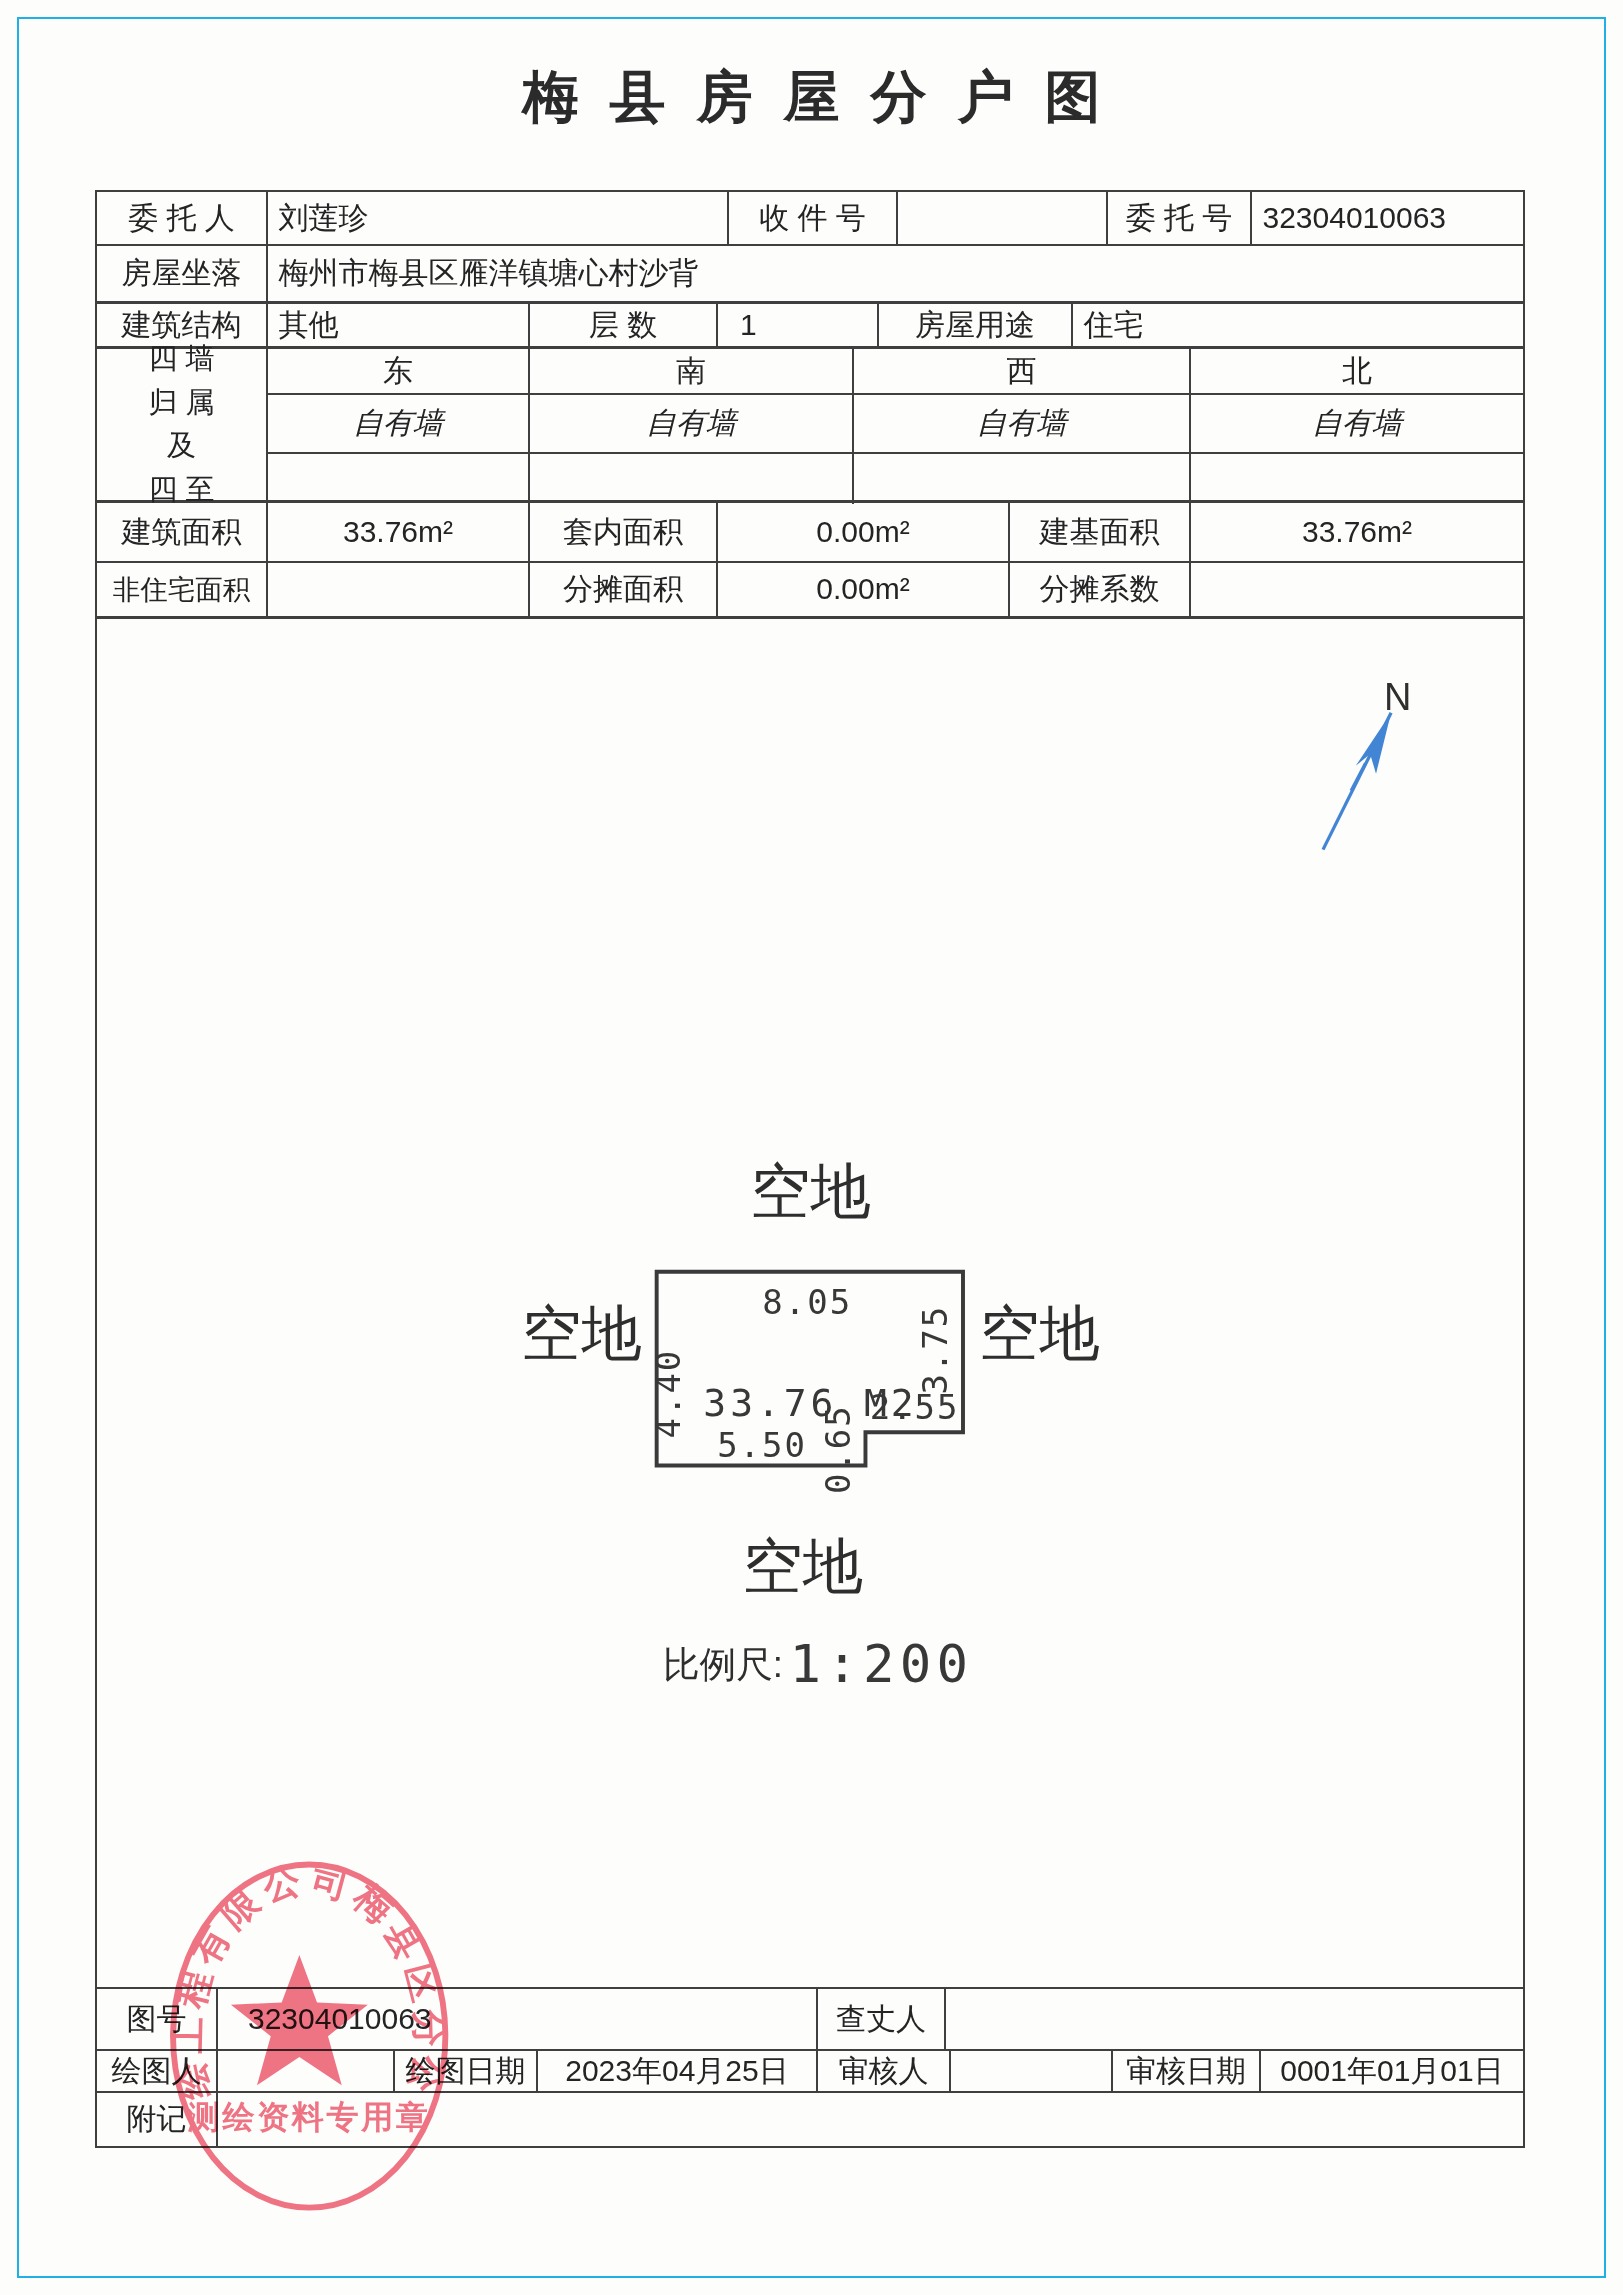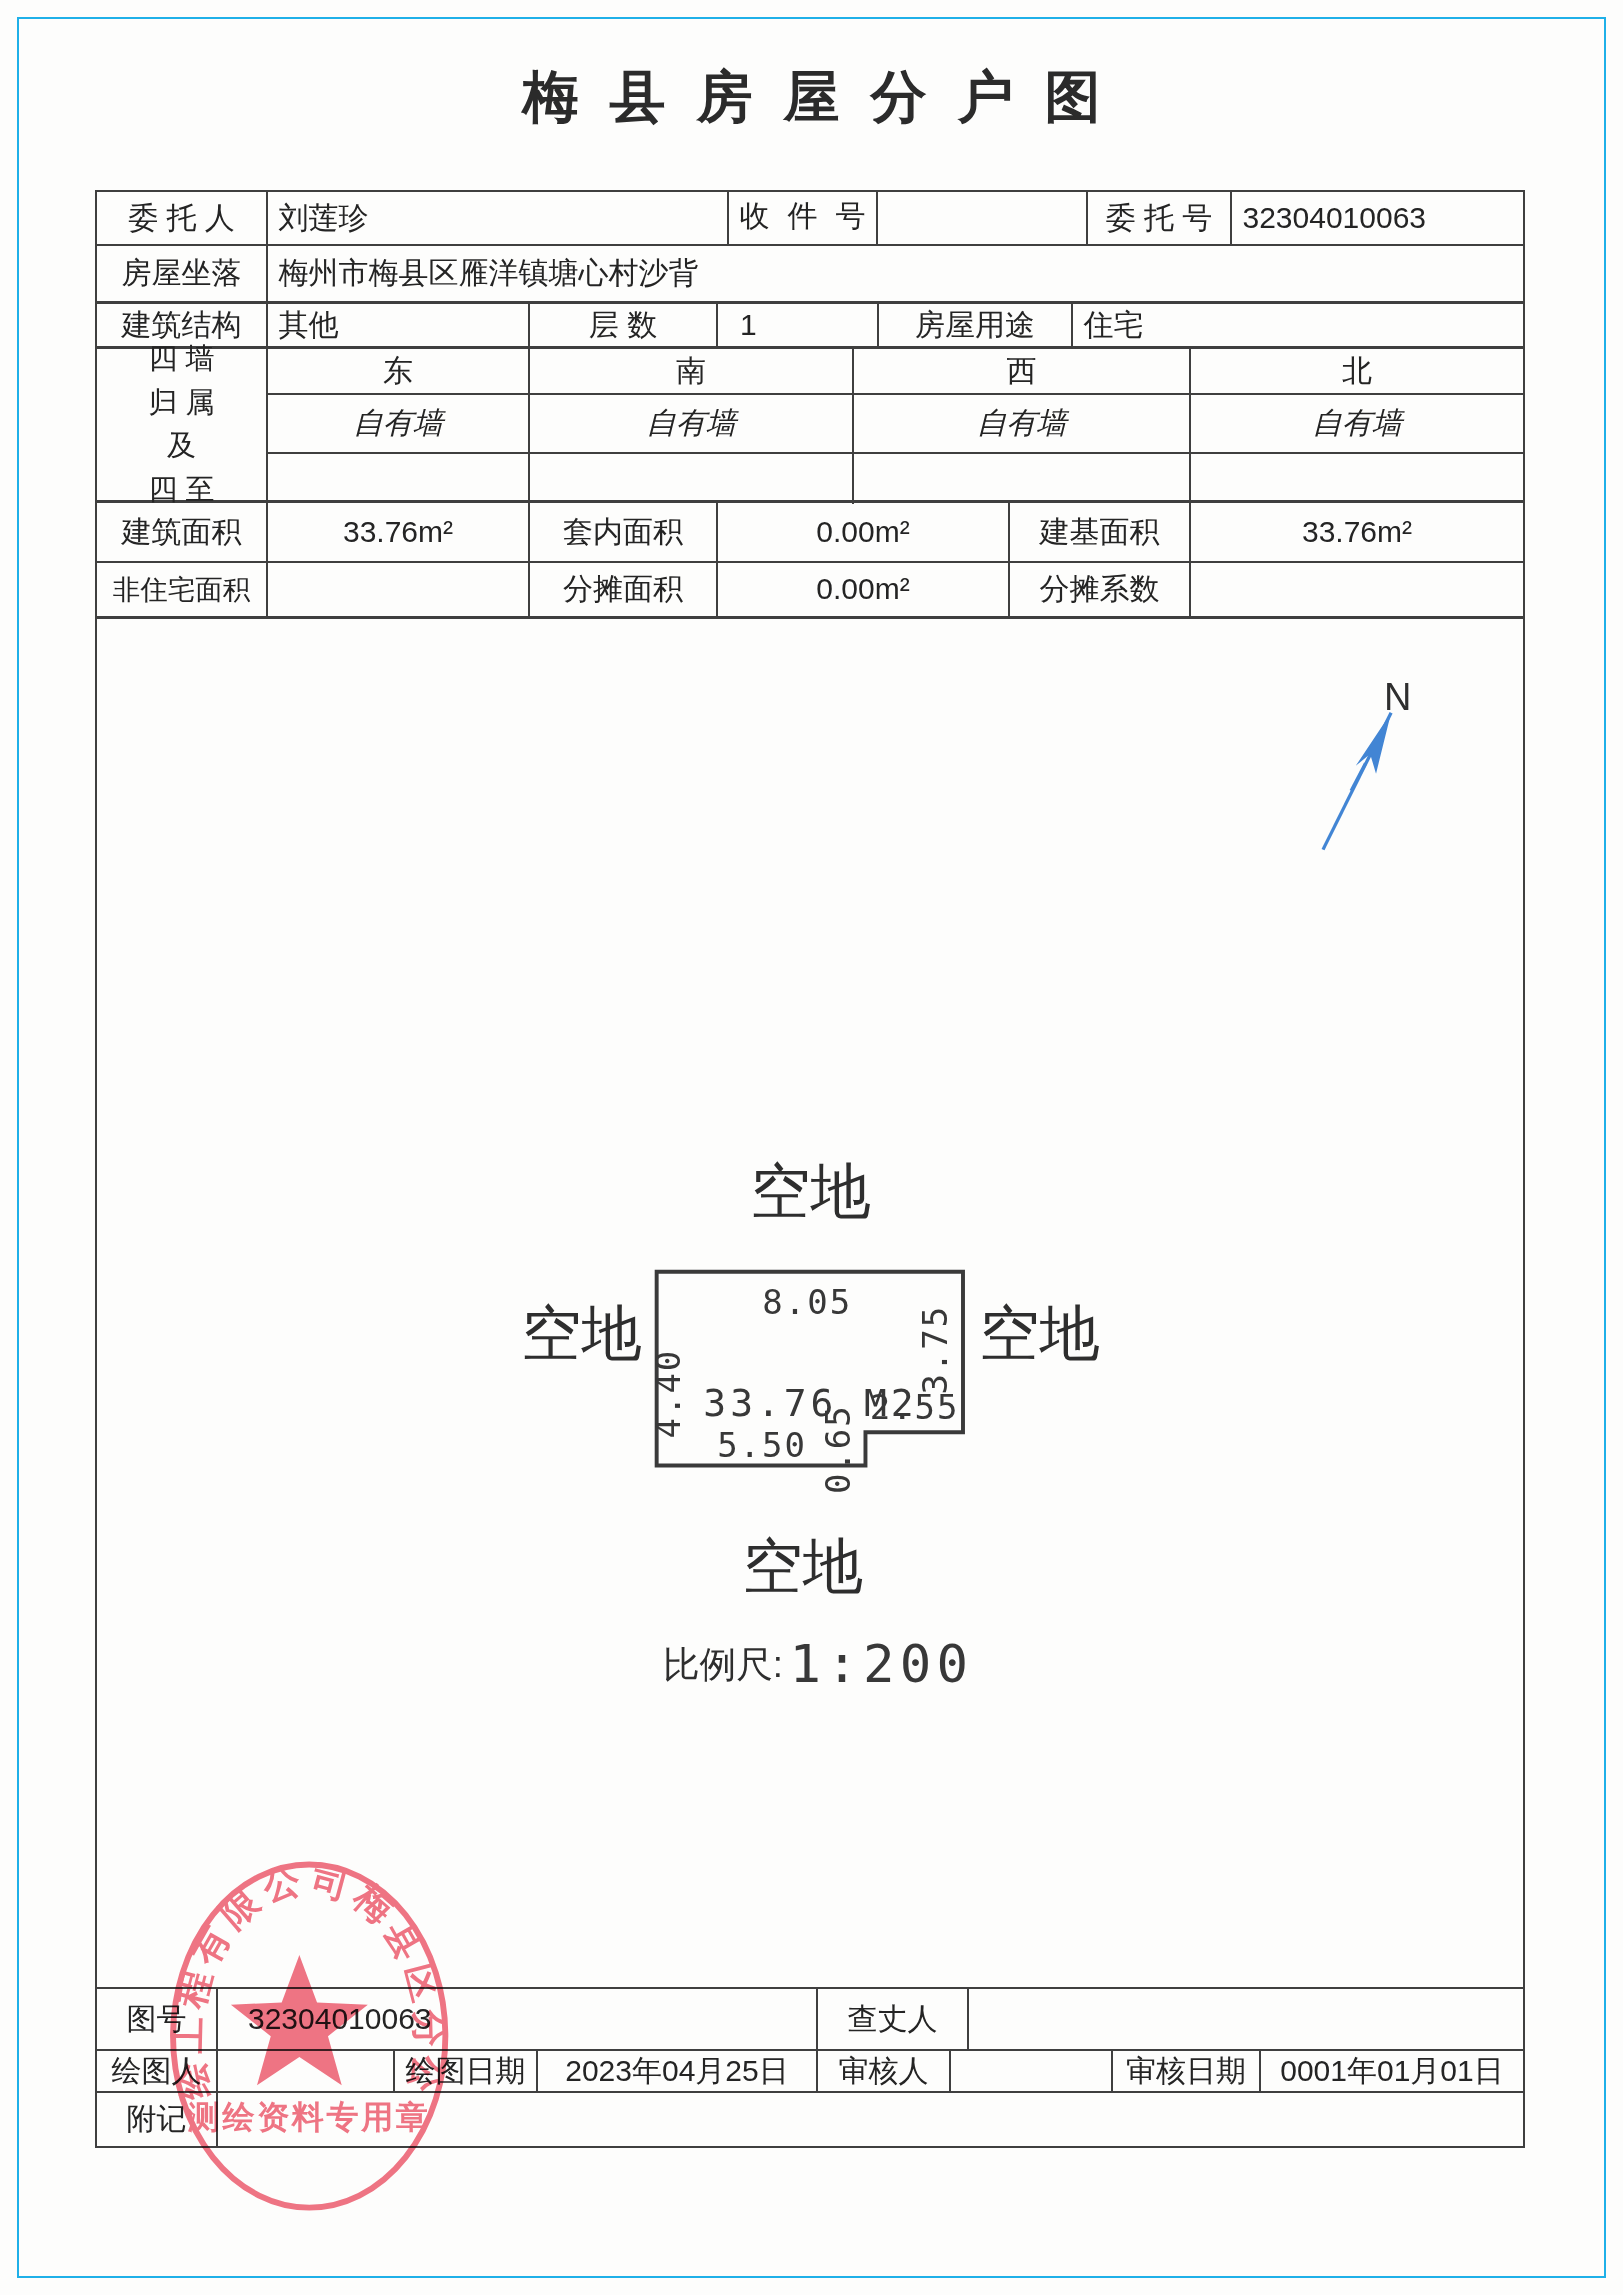--- a/index.html
+++ b/index.html
@@ -57,21 +57,21 @@
 <div class="page">
   <div class="blue-frame"></div>
 
   <div class="doc-title">梅县房屋分户图</div>
 
   <div class="sheet">
 
     <div class="row" style="height:54px;">
       <div class="cell lab" style="width:171px;">委 托 人</div>
       <div class="cell val" style="width:461px;text-align:center;">刘莲珍</div>
-      <div class="cell lab" style="width:149px;font-family:Liberation Mono, monospace;">收 件 号</div>
+      <div class="cell lab" style="width:169px;">收 件 号</div>
       <div class="cell val" style="width:210px;"></div>
       <div class="cell lab" style="width:144px;">委 托 号</div>
       <div class="cell val nr" style="flex:1;">32304010063</div>
     </div>
 
     <div class="row" style="height:58px;border-bottom-width:3.3px;">
       <div class="cell lab" style="width:171px;">房屋坐落</div>
       <div class="cell val nr" style="flex:1;">梅州市梅县区雁洋镇塘心村沙背</div>
     </div>
 
@@ -159,21 +159,21 @@
 
         <text class="scale-lab" x="1048" y="1616" text-anchor="end">比例尺:</text>
         <text class="scale-val" x="1058" y="1624" text-anchor="start">1:200</text>
       </svg>
     </div>
 
     <div class="bt">
       <div class="row" style="height:62px;">
         <div class="cell lab" style="width:121px;">图号</div>
         <div class="cell val" style="width:600px;padding-left:30px;">32304010063</div>
-        <div class="cell lab" style="width:151px;">查丈人</div>
+        <div class="cell lab" style="width:128px;">查丈人</div>
         <div class="cell val nr" style="flex:1;"></div>
       </div>
       <div class="row" style="height:42px;">
         <div class="cell lab" style="width:121px;">绘图人</div>
         <div class="cell val" style="width:177px;"></div>
         <div class="cell lab" style="width:143px;">绘图日期</div>
         <div class="cell ctr" style="width:280px;">2023年04月25日</div>
         <div class="cell lab" style="width:133px;">审核人</div>
         <div class="cell val" style="width:162px;"></div>
         <div class="cell lab" style="width:148px;">审核日期</div>

